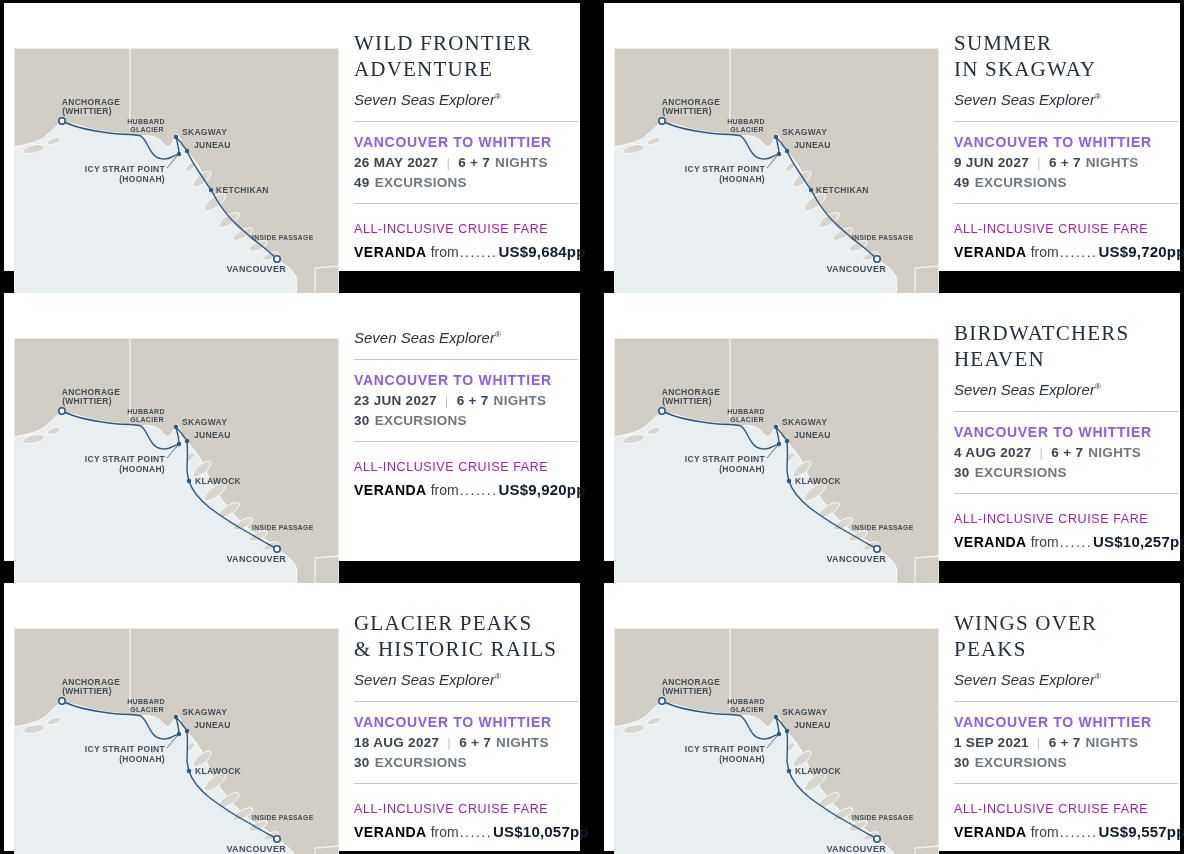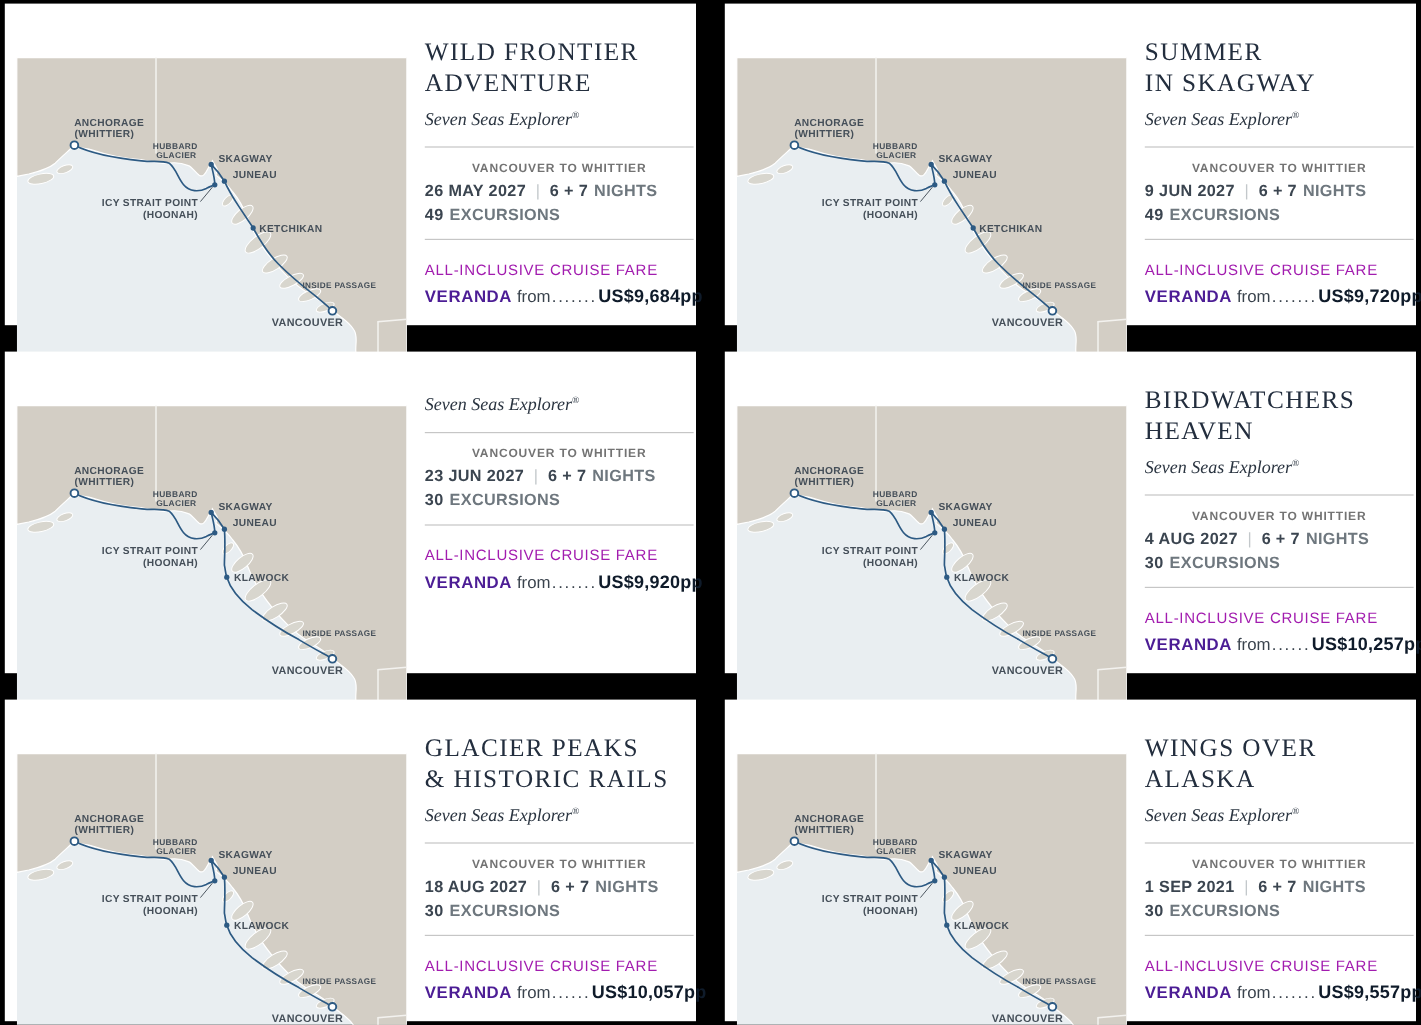--- a/index.html
+++ b/index.html
@@ -3,30 +3,30 @@
 <meta charset="utf-8">
 <style>
   html,body{margin:0;padding:0;background:#000;}
   body{width:1184px;height:854px;overflow:hidden;font-family:"Liberation Sans",sans-serif;}
   .grid{display:grid;grid-template-columns:576px 576px;grid-auto-rows:268px;gap:22px 24px;padding:3px 4px;}
   .card{background:#fff;display:flex;}
   .map-wrap{width:325px;height:322px;margin:9px 0 0 10px;flex:0 0 auto;}
   .map-wrap svg{display:block;width:100%;height:100%;}
   .info{flex:1;padding:27px 2px 0 15px;min-width:0;}
   .title{font-family:"Liberation Serif",serif;font-size:21px;line-height:1.24;letter-spacing:1.2px;color:#232e3e;font-weight:500;margin:0;}
-  .ship{font-family:Liberation Serif, serif;font-style:italic;font-size:15px;color:#2a3440;margin:9px 0 0;}
+  .ship{font-family:Liberation Sans, sans-serif;font-style:italic;font-size:15px;color:#2a3440;margin:9px 0 0;}
   .ship sup{font-size:8px;font-style:normal;}
   .hr{border:none;border-top:1px solid #c6c6c6;margin:13px 0 0;}
-  .route{font-size:10px;font-weight:700;letter-spacing:0.7px;color:#737373;margin:12px 0 0;text-align:center;}
+  .route{font-size:14px;font-weight:700;letter-spacing:0.7px;color:#8b5cf6;margin:12px 0 0;}
   .meta{font-size:13.5px;color:#3b4550;margin:5px 0 0;font-weight:700;letter-spacing:0.3px;}
   .meta .lt{color:#6e777e;font-weight:700;margin-left:5px;}
   .pipe{color:#c3c8cb;font-weight:400;margin:0 8px;}
   .fare{font-size:12.5px;letter-spacing:0.6px;color:#a21caf;margin:18px 0 0;}
   .price{font-size:14px;color:#3a434d;margin:7px 0 0;white-space:nowrap;}
-  .price .cabin{font-weight:700;letter-spacing:0.5px;color:#4c1d95;}
+  .price .cabin{font-weight:700;letter-spacing:0.5px;color:#000000;}
   .price .from{margin-left:4px;}
   .price .dots{letter-spacing:1.5px;margin:0 1px;}
   .price .amount{font-weight:700;font-size:15px;color:#0f1b2a;letter-spacing:0.2px;text-align:center;}
 </style>
 </head>
 <body>
 
 <div class="grid">
 
   <article class="card">
@@ -333,21 +333,21 @@
             <text x="151" y="134" text-anchor="end" font-size="8.5">(HOONAH)</text>
             <text x="238" y="192" text-anchor="start" font-size="6.8">INSIDE PASSAGE</text>
             <circle cx="263" cy="211" r="3.2" fill="#ffffff" stroke="#2d5a83" stroke-width="1.6"></circle>
             <text x="272" y="224" text-anchor="end" font-size="9">VANCOUVER</text>
             <circle cx="175" cy="143" r="2.2" fill="#2d5a83"></circle>
             <text x="181" y="146" text-anchor="start" font-size="8.5">KLAWOCK</text>
           </g>
         </svg>
     </div>
     <div class="info">
-      <h2 class="title"><span>WINGS OVER</span><br><span>ALASKA</span></h2>
+      <h2 class="title"><span>WINGS OVER</span><br><span>PEAKS</span></h2>
       <p class="ship"><span>Seven Seas Explorer</span><sup>®</sup></p>
       <hr class="hr">
       <p class="route">VANCOUVER TO WHITTIER</p>
       <p class="meta"><strong>1 SEP 2021</strong><span class="pipe">|</span><strong>6 + 7</strong><span class="lt">NIGHTS</span></p>
       <p class="meta"><strong>30</strong><span class="lt">EXCURSIONS</span></p>
       <hr class="hr">
       <p class="fare">ALL-INCLUSIVE CRUISE FARE</p>
       <p class="price"><strong class="cabin">VERANDA</strong><span class="from">from</span><span class="dots">.......</span><strong class="amount">US$9,557pp</strong></p>
     </div>
   </article>

